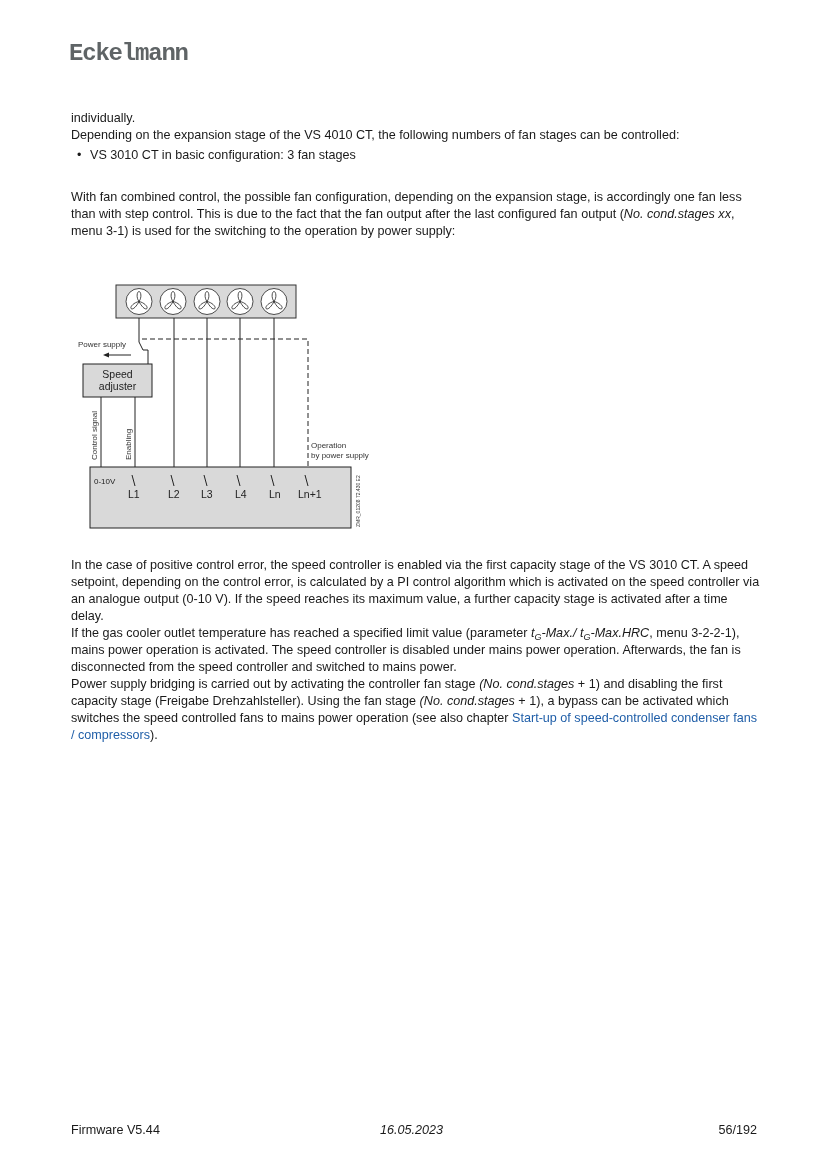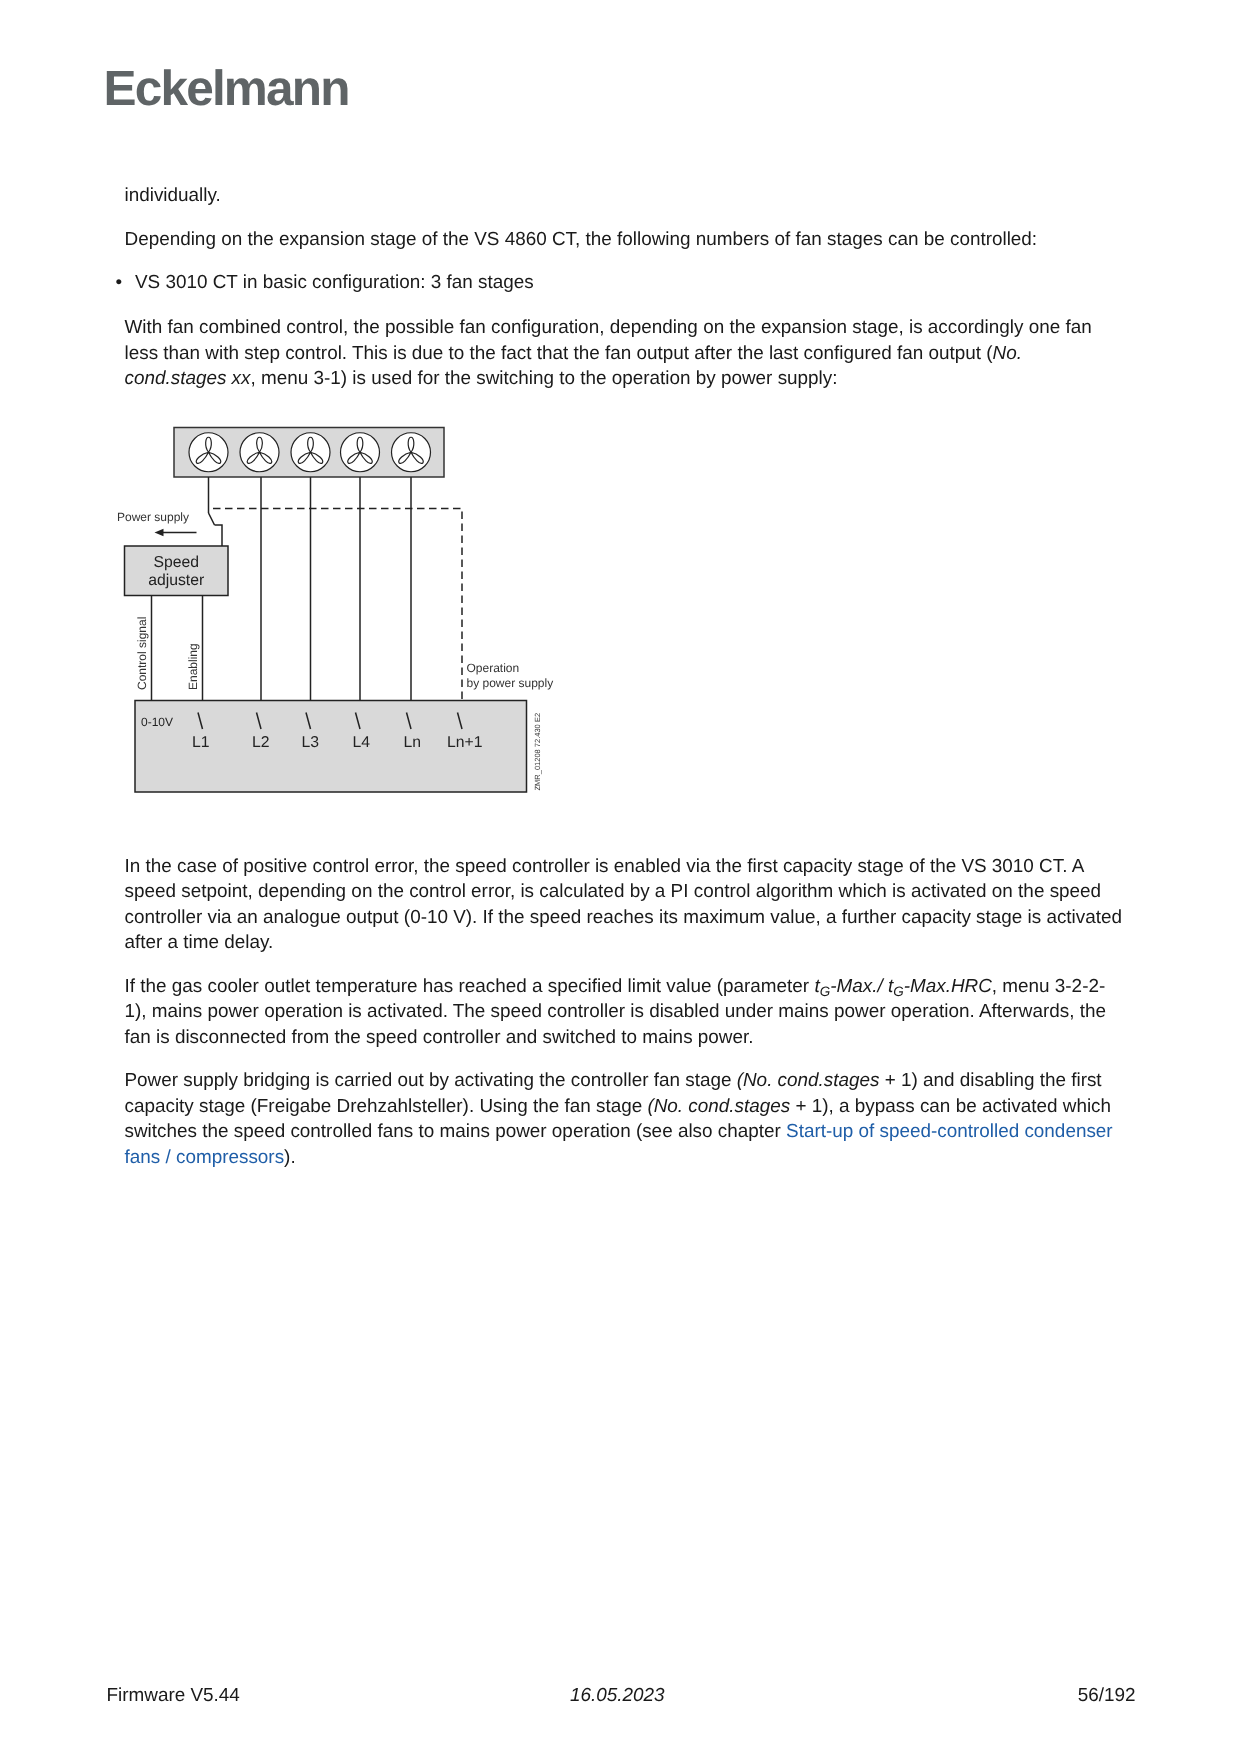--- a/index.html
+++ b/index.html
@@ -1,42 +1,42 @@
 <!DOCTYPE html>
 <html><head>
 <meta charset="utf-8">
 <style>
   html, body { margin: 0; padding: 0; background: #ffffff; }
   body { width: 827px; height: 1169px; position: relative; overflow: hidden;
          font-family: "Liberation Sans", sans-serif; color: #1a1a1a; }
-  .logo { position: absolute; left: 69px; top: 40px; font-family: Liberation Sans, sans-serif;
-          font-weight: bold; font-size: 33px; letter-spacing: -1.2px; color: #5f6466; }
+  .logo { position: absolute; left: 69px; top: 40px; font-family: Liberation Mono, monospace;
+          font-weight: bold; font-size: 24px; letter-spacing: -1.2px; color: #5f6466; }
   .content { position: absolute; left: 71px; top: 110px; width: 690px; font-size: 12.6px; line-height: 17px; }
-  .content p { margin: 12px; }
-  ul.bullets { margin: 3px 0 6px 0; padding: 0 0 0 19px; list-style: none; }
+  .content p { margin: 0; }
+  ul.bullets { margin: 3px 0 24px 0; padding: 0 0 0 19px; list-style: none; }
   ul.bullets li { position: relative; line-height: 17.5px; }
   ul.bullets li::before { content: "•"; position: absolute; left: -13px; }
   .gap2 { height: 17px; }
   em { font-style: italic; }
   sub { font-size: 9px; vertical-align: -3px; line-height: 0; }
   a.link { color: #1f5ea8; text-decoration: none; }
   .diagram { position: absolute; left: 70px; top: 280px; width: 320px; height: 260px; }
   .footer { position: absolute; top: 1123px; left: 71px; width: 686px; font-size: 12.6px; }
   .footer .f-left { position: absolute; left: 0; text-align: right; }
   .footer .f-center { position: absolute; left: 309px; font-style: italic; }
   .footer .f-right { position: absolute; right: 0; }
 </style>
 </head>
 <body>
 
 <div class="logo">Eckelmann</div>
 
 <div class="content">
   <p>individually.</p>
-  <p>Depending on the expansion stage of the VS 4860 CT, the following numbers of fan stages can be controlled:</p>
+  <p>Depending on the expansion stage of the VS 4010 CT, the following numbers of fan stages can be controlled:</p>
   <ul class="bullets">
     <li>VS 3010 CT in basic configuration: 3 fan stages</li>
   </ul>
   <p><span>With fan combined control, the possible fan configuration, depending on the expansion stage, is accordingly one fan less than with step control. This is due to the fact that the fan output after the last configured fan output (</span><em>No. cond.stages xx</em><span>, menu 3-1) is used for the switching to the operation by power supply:</span></p>
 </div>
 
 <svg class="diagram" viewBox="0 0 320 260" xmlns="http://www.w3.org/2000/svg" font-family="Liberation Sans, sans-serif">
 
   <rect x="46" y="5" width="180" height="33" fill="#d9d9d9" stroke="#333" stroke-width="1"></rect>
   <g fill="none" stroke="#222" stroke-width="0.8">

